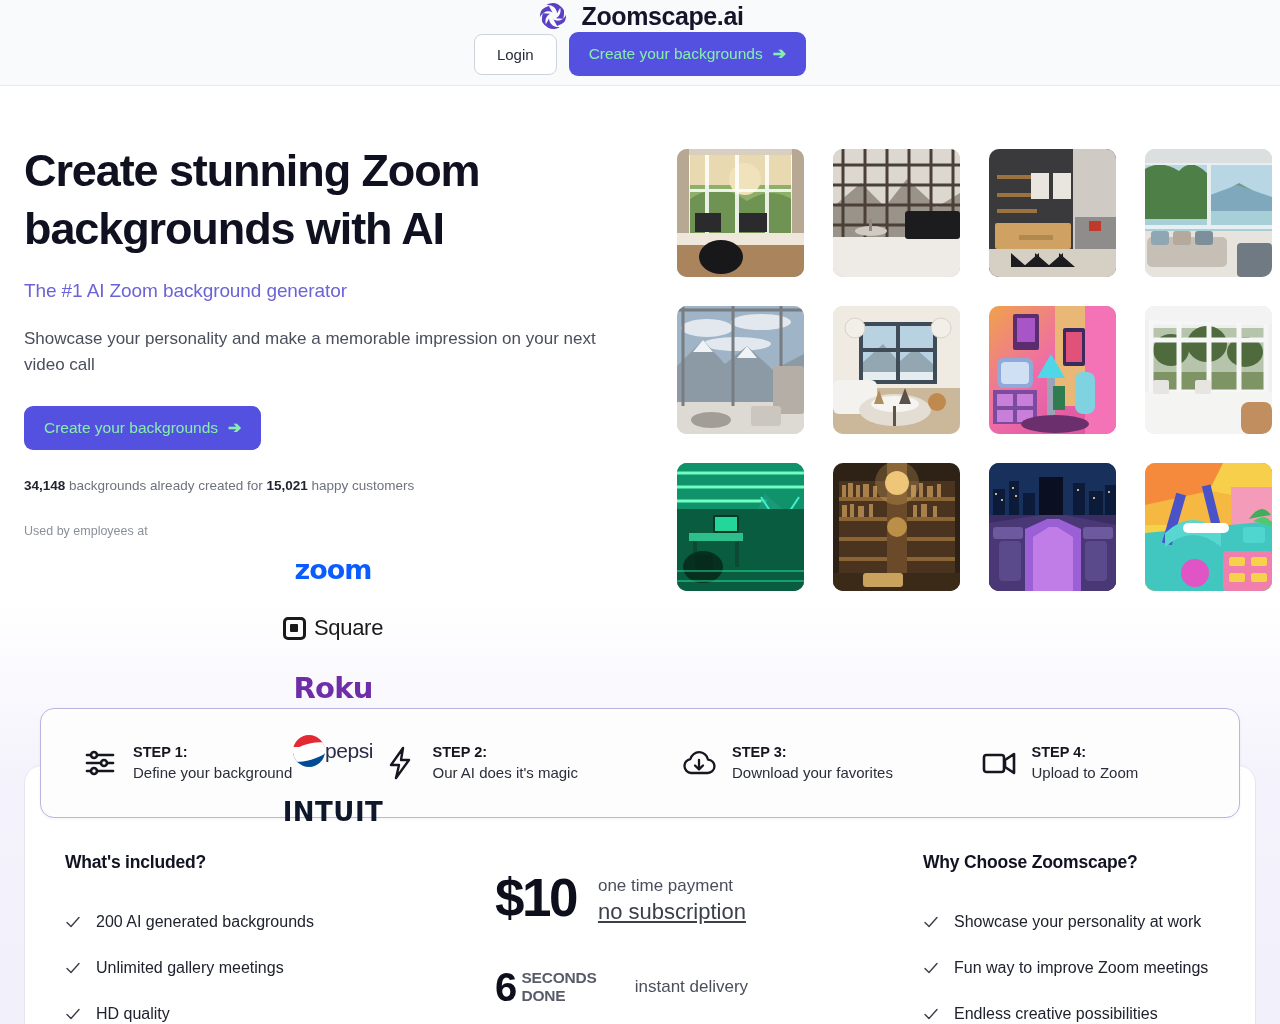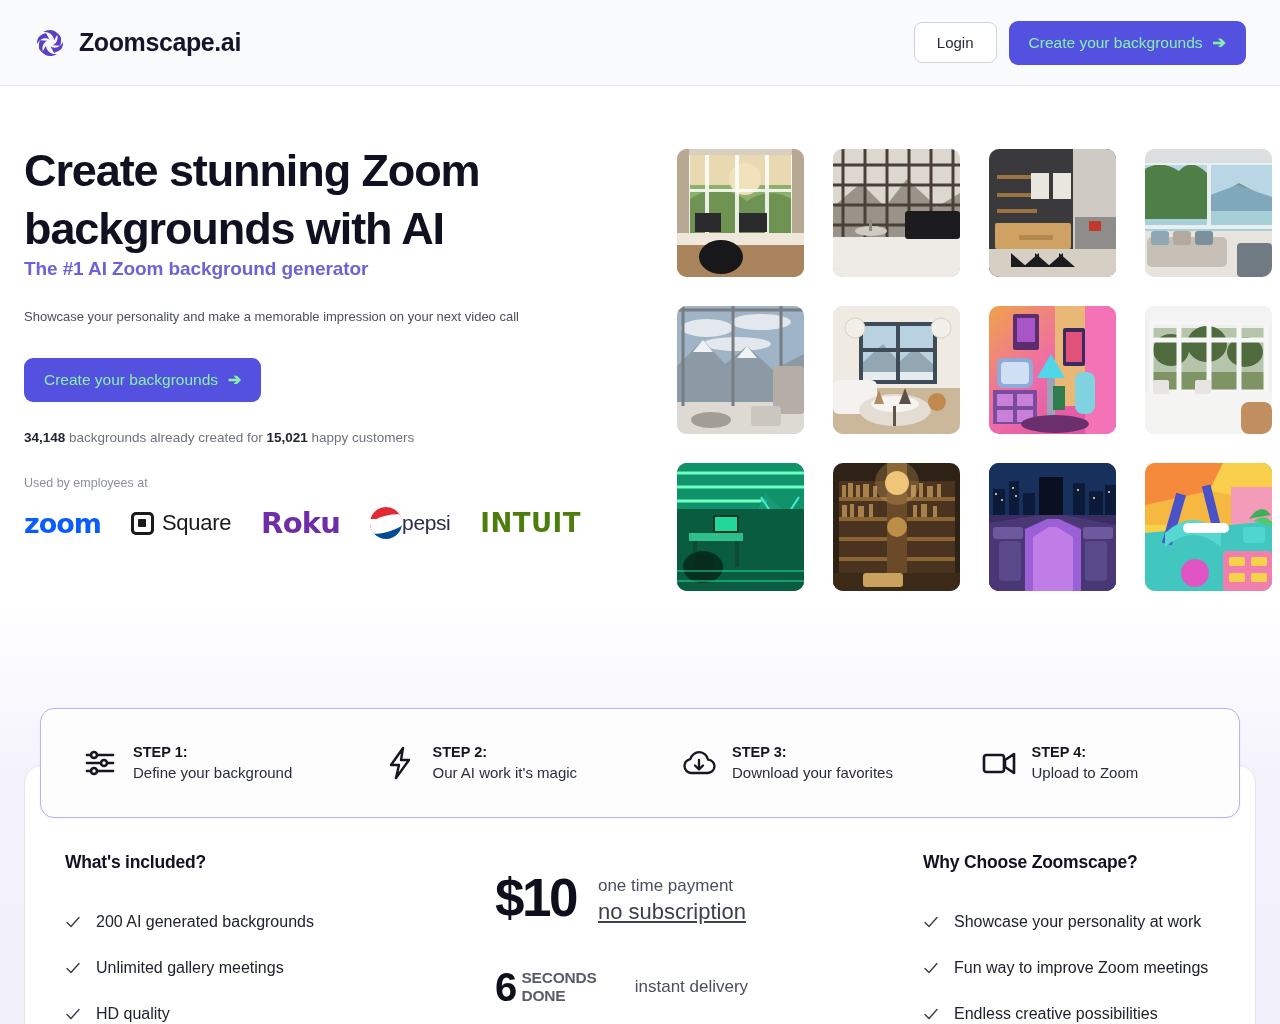--- a/index.html
+++ b/index.html
@@ -12,22 +12,23 @@
   }
   body { position: relative; }
 
   
   .header {
     height: 86px;
     background: #f9fafb;
     border-bottom: 1px solid #e8e9ee;
     display: flex;
     align-items: center;
-    justify-content: space-between;
+    justify-content: flex-start;
     padding: 0 34px 0 34px;
+    flex-direction: column;
   }
   .brand { display: flex; align-items: center; gap: 13px; }
   .brand-logo { width: 32px; height: 32px; display: block; }
   .brand-name {
     font-size: 25px; font-weight: bold; color: #14142b; letter-spacing: -0.4px;
   }
   .header-actions { display: flex; align-items: center; gap: 12px; }
   .btn-login {
     background: #ffffff;
     border: 1px solid #cfd2db;
@@ -61,28 +62,29 @@
   }
   .hero-left { width: 618px; flex: none; }
   .hero-h1 {
     font-size: 45px;
     line-height: 58px;
     font-weight: bold;
     color: #0f1020;
     letter-spacing: -1.1px;
   }
   .hero-sub {
+    margin-top: 22px;
     font-size: 19px;
     color: #6b63d6;
-    font-weight: bold;
+    font-weight: normal;
     letter-spacing: -0.1px;
   }
   .hero-desc {
     margin-top: 24px;
-    font-size: 13px;
+    font-size: 17px;
     line-height: 26px;
     color: #4b4f5c;
     max-width: 575px;
   }
   .hero-cta { margin-top: 28px; }
   .hero-stats {
     margin-top: 28px;
     font-size: 13.5px;
     color: #6e727e;
   }
@@ -91,20 +93,21 @@
     margin-top: 31px;
     font-size: 12.5px;
     color: #8b8f9a;
   }
   .logo-row {
     margin-top: 16px;
     display: flex;
     align-items: center;
     gap: 30px;
     height: 34px;
+    flex-direction: column;
   }
   .logo-zoom {
     font-size: 27px; font-weight: bold; color: #0b5cff;
     letter-spacing: -1px; font-family: "DejaVu Sans", sans-serif;
   }
   .logo-square { display: flex; align-items: center; gap: 8px; }
   .sq-mark {
     width: 23px; height: 23px; border: 3px solid #1a1a1a; border-radius: 5px;
     display: flex; align-items: center; justify-content: center;
   }
@@ -119,21 +122,21 @@
     width: 32px; height: 32px; border-radius: 50%;
     background: linear-gradient(to bottom, #e32934 0%, #e32934 38%, #ffffff 38%, #ffffff 56%, #004b93 56%, #004b93 100%);
     position: relative; overflow: hidden;
   }
   .pepsi-ball::after {
     content: ""; position: absolute; left: -6px; top: 9px; width: 44px; height: 16px;
     background: #ffffff; border-radius: 50%; transform: rotate(-16deg);
   }
   .pepsi-text { font-size: 21px; color: #2b2b4a; letter-spacing: -0.4px; }
   .logo-intuit {
-    font-size: 26px; font-weight: bold; color: #4d7c0f;
+    font-size: 26px; font-weight: bold; color: #0f172a;
     letter-spacing: 0.5px; font-family: "DejaVu Sans", sans-serif;
   }
 
   
   .gallery {
     display: grid;
     grid-template-columns: repeat(4, 127px);
     grid-auto-rows: 128px;
     gap: 29px;
     margin-left: 11px;
@@ -738,21 +741,21 @@
     </div>
 
     <div class="step">
       <span class="step-icon">
         <svg viewBox="0 0 38 38">
           <path d="M22 4 L10 21 H18 L15 34 L28 16 H20 Z" fill="none" stroke="#15161f" stroke-width="2.4" stroke-linejoin="round"></path>
         </svg>
       </span>
       <span>
         <div class="step-title">STEP 2:</div>
-        <div class="step-desc">Our AI work it's magic</div>
+        <div class="step-desc">Our AI does it's magic</div>
       </span>
     </div>
 
     <div class="step">
       <span class="step-icon">
         <svg viewBox="0 0 38 38">
           <path d="M11 29a7 7 0 0 1-.6-13.9A9 9 0 0 1 28 15.6a6.7 6.7 0 0 1-.5 13.4Z" fill="none" stroke="#15161f" stroke-width="2.3" stroke-linejoin="round"></path>
           <g stroke="#15161f" stroke-width="2.3" stroke-linecap="round" stroke-linejoin="round" fill="none">
             <path d="M19 16V25"></path>
               <path d="M15 21.5 19 25.4 23 21.5"></path>

